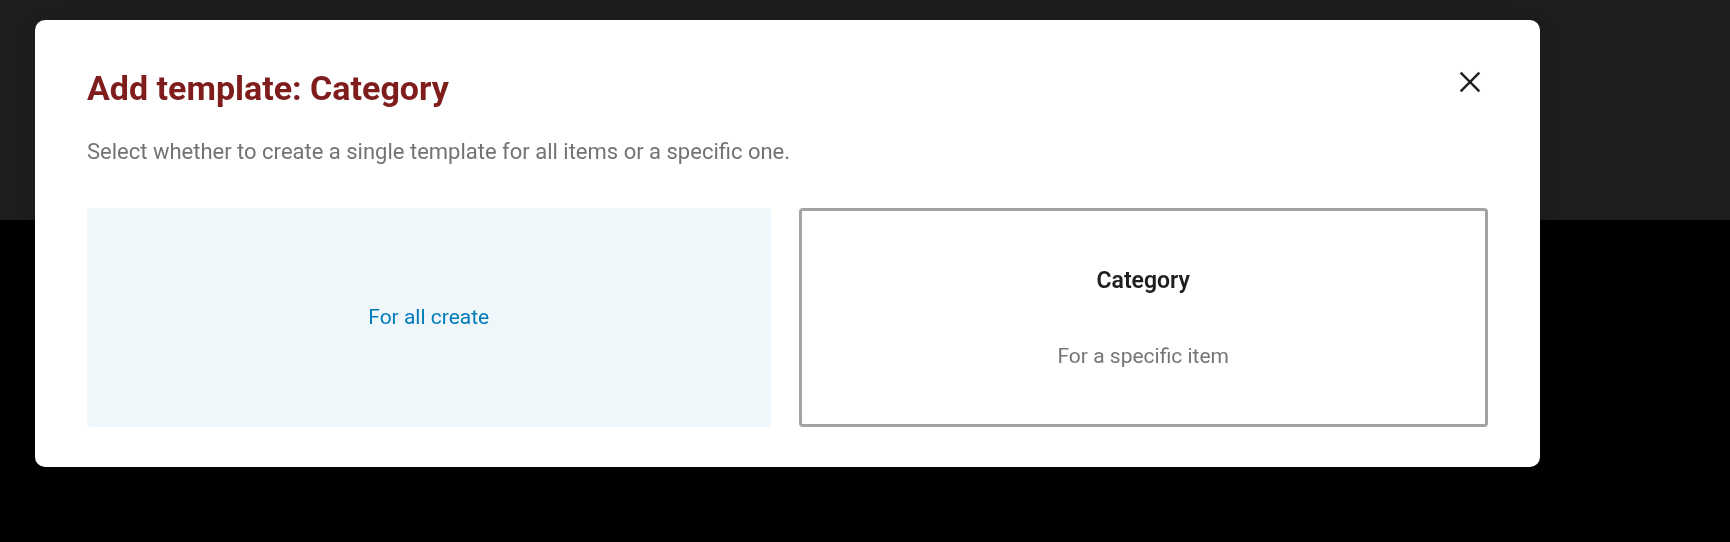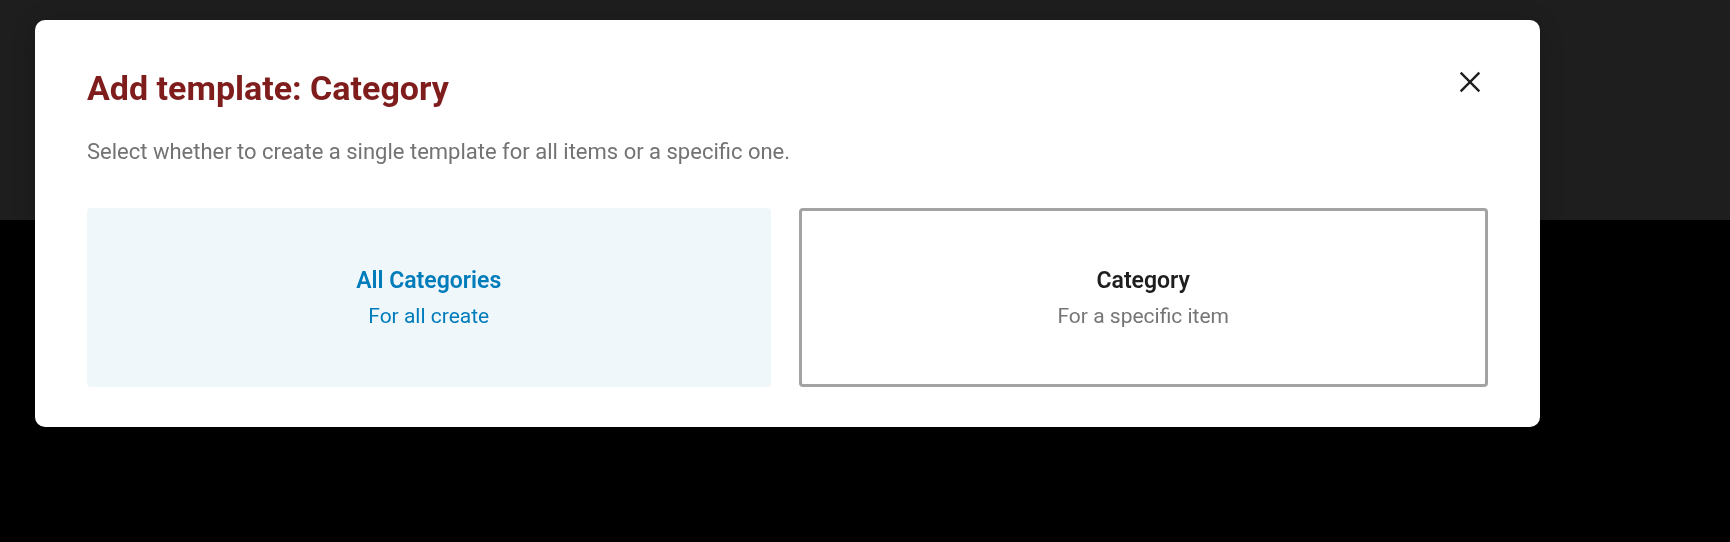--- a/index.html
+++ b/index.html
@@ -126,20 +126,21 @@
     .option-card.selected .option-subtitle {
       color: #007cba;
     }
     
     .option-card.unselected .option-title {
       color: #1e1e1e;
     }
     
     .option-card.unselected .option-subtitle {
       color: #757575;
+      margin-top: 40px;
     }
   </style>
 </head>
 <body>
 
 <div class="dark-bg"></div>
 <div class="dark-bg-lower"></div>
 
 <div class="modal">
   <div class="modal-header">
@@ -149,21 +150,20 @@
         <line x1="4" y1="4" x2="20" y2="20"></line>
         <line x1="20" y1="4" x2="4" y2="20"></line>
       </svg>
     </button>
   </div>
 
   <p class="modal-description">Select whether to create a single template for all items or a specific one.</p>
 
   <div class="options">
     <div class="option-card selected">
-      <div class="option-title">All Categories</div>
       <div class="option-subtitle">For all create</div>
     </div>
     <div class="option-card unselected">
       <div class="option-title">Category</div>
       <div class="option-subtitle">For a specific item</div>
     </div>
   </div>
 </div>
 
 </body></html>

